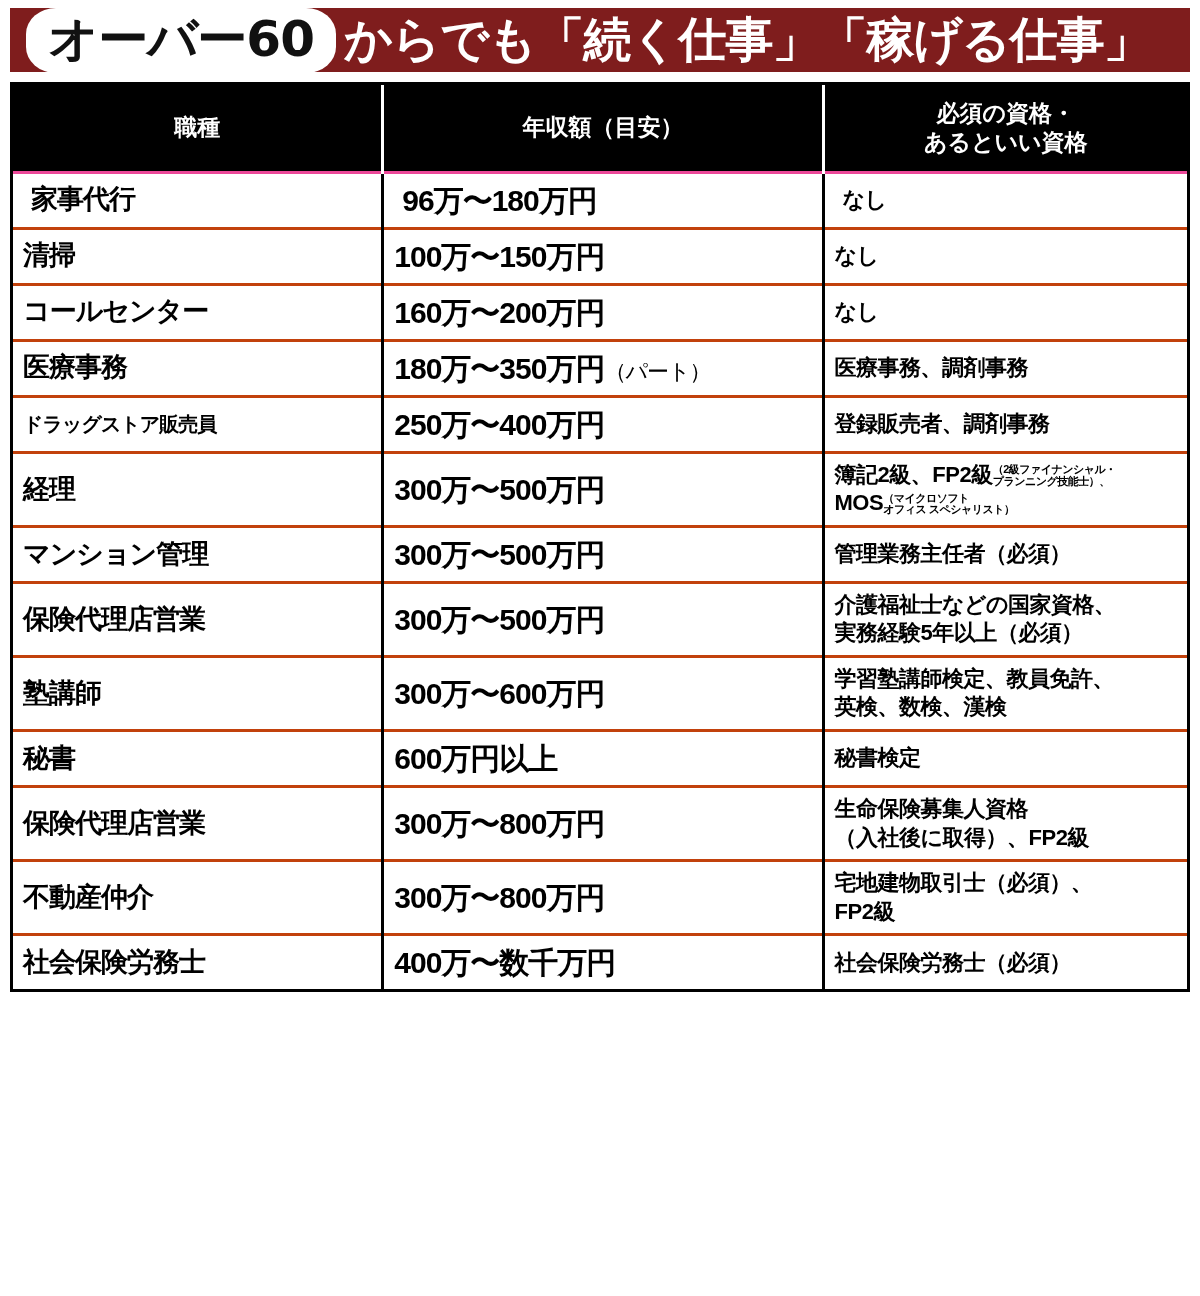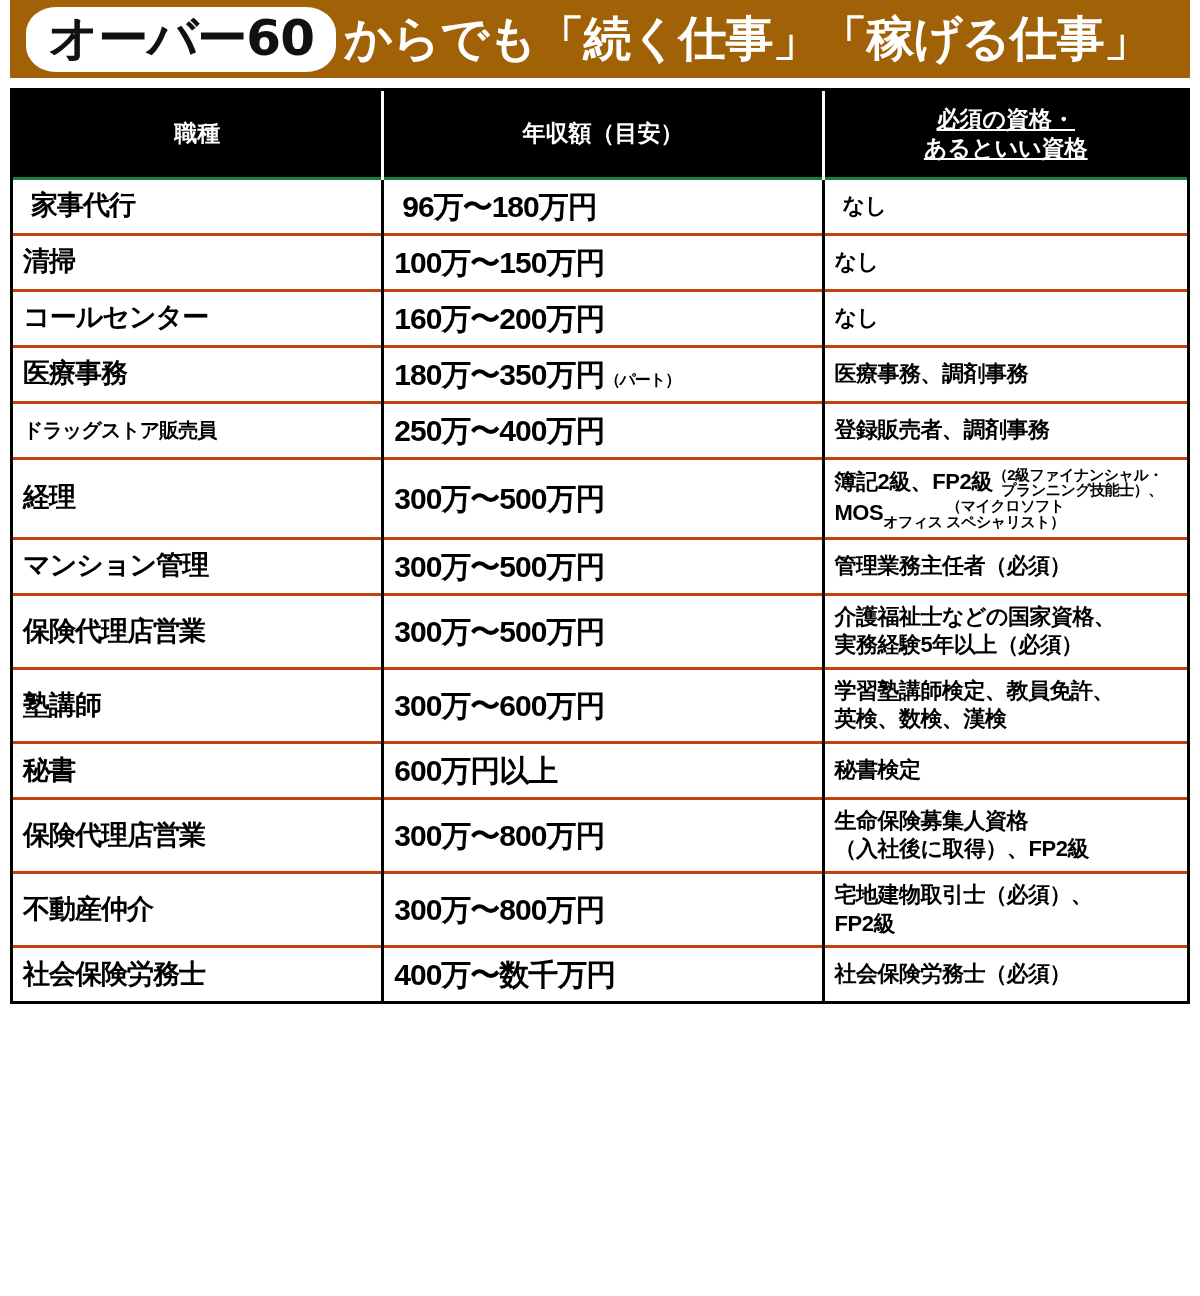--- a/index.html
+++ b/index.html
@@ -18,23 +18,23 @@
     position: relative;
     width: 1200px;
     height: 1296px;
     box-sizing: border-box;
     padding: 0;
   }
 
   
   .banner {
     position: relative;
-    margin: 0 10px 10px 10px;
-    height: 78px;
-    background: #a16207;
+    margin: 8px 10px 10px 10px;
+    height: 64px;
+    background: #7f1d1d;
     display: flex;
     align-items: center;
     overflow: hidden;
   }
   .banner-badge {
     position: relative;
     margin-left: 16px;
     background: #ffffff;
     color: #111;
     font-weight: 800;
@@ -75,64 +75,64 @@
     background: #000;
     color: #fff;
     font-size: 23px;
     font-weight: 700;
     padding: 14px 6px;
     border-right: 3px solid #fff;
     line-height: 1.25;
     text-align: center;
     vertical-align: middle;
   }
-  table.jobs thead th:last-child { border-right: none; text-decoration: underline; }
+  table.jobs thead th:last-child { border-right: none; }
 
   table.jobs tbody td {
     border-top: 3px solid #c2410c;
     border-right: 3px solid #000;
     padding: 7px 10px;
     vertical-align: middle;
     line-height: 1.3;
   }
   table.jobs tbody td:last-child { border-right: none; }
-  table.jobs tbody tr:first-child td { border-top: 3px solid #15803d; padding-left: 18px; }
+  table.jobs tbody tr:first-child td { border-top: 3px solid #ec4899; padding-left: 18px; }
 
   td.job {
     font-size: 27px;
     font-weight: 800;
     letter-spacing: -1px;
     white-space: nowrap;
   }
   td.job.small { font-size: 20px; }
   td.salary {
     font-size: 30px;
     font-weight: 800;
     text-align: left;
     letter-spacing: -1px;
     white-space: nowrap;
   }
   td.salary .note {
-    font-size: 16px;
-    font-weight: 700;
+    font-size: 22px;
+    font-weight: 400;
     letter-spacing: -1px;
   }
   td.cert {
     font-size: 22px;
     font-weight: 600;
     letter-spacing: -0.5px;
   }
   td.cert .tiny {
-    font-size: 15px;
+    font-size: 11px;
     font-weight: 600;
     line-height: 1.05;
     display: inline-block;
     vertical-align: middle;
     letter-spacing: -0.5px;
-    text-align: right;
+    text-align: left;
   }
   .nowrap { white-space: nowrap; }
 </style>
 </head>
 <body>
 
 <div class="page">
 
   <div class="banner">
     <span class="banner-badge">オーバー60</span>

